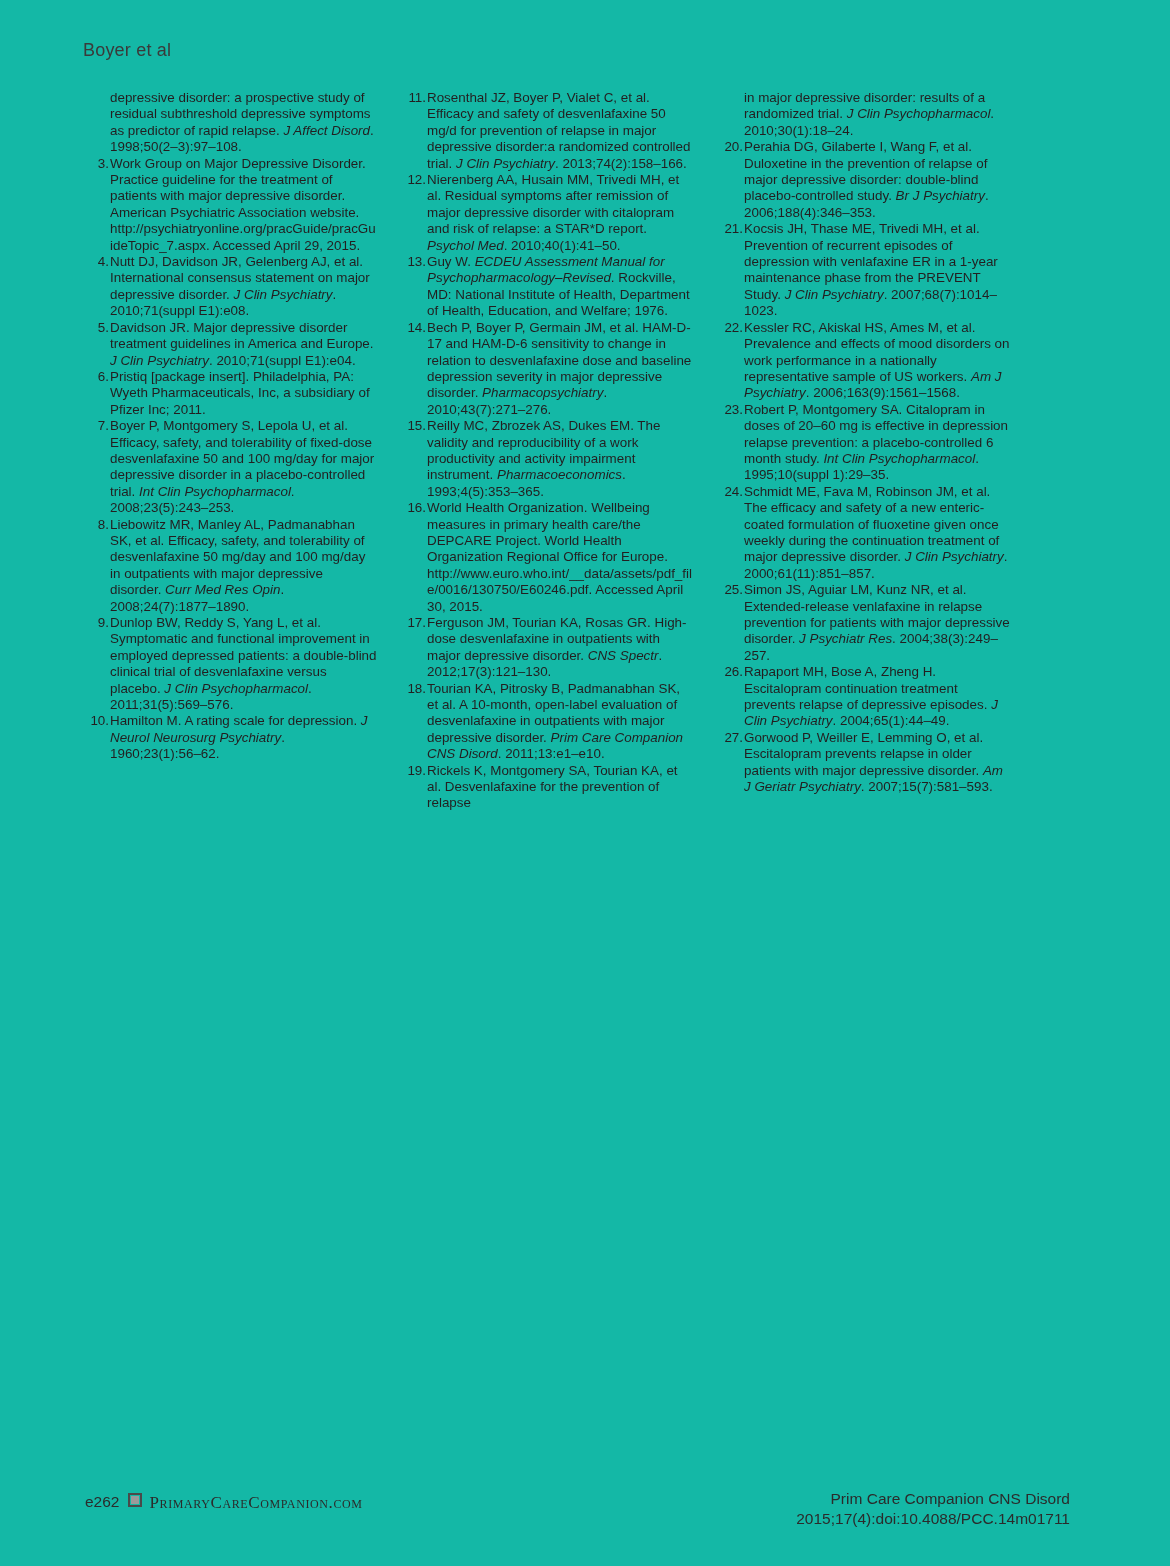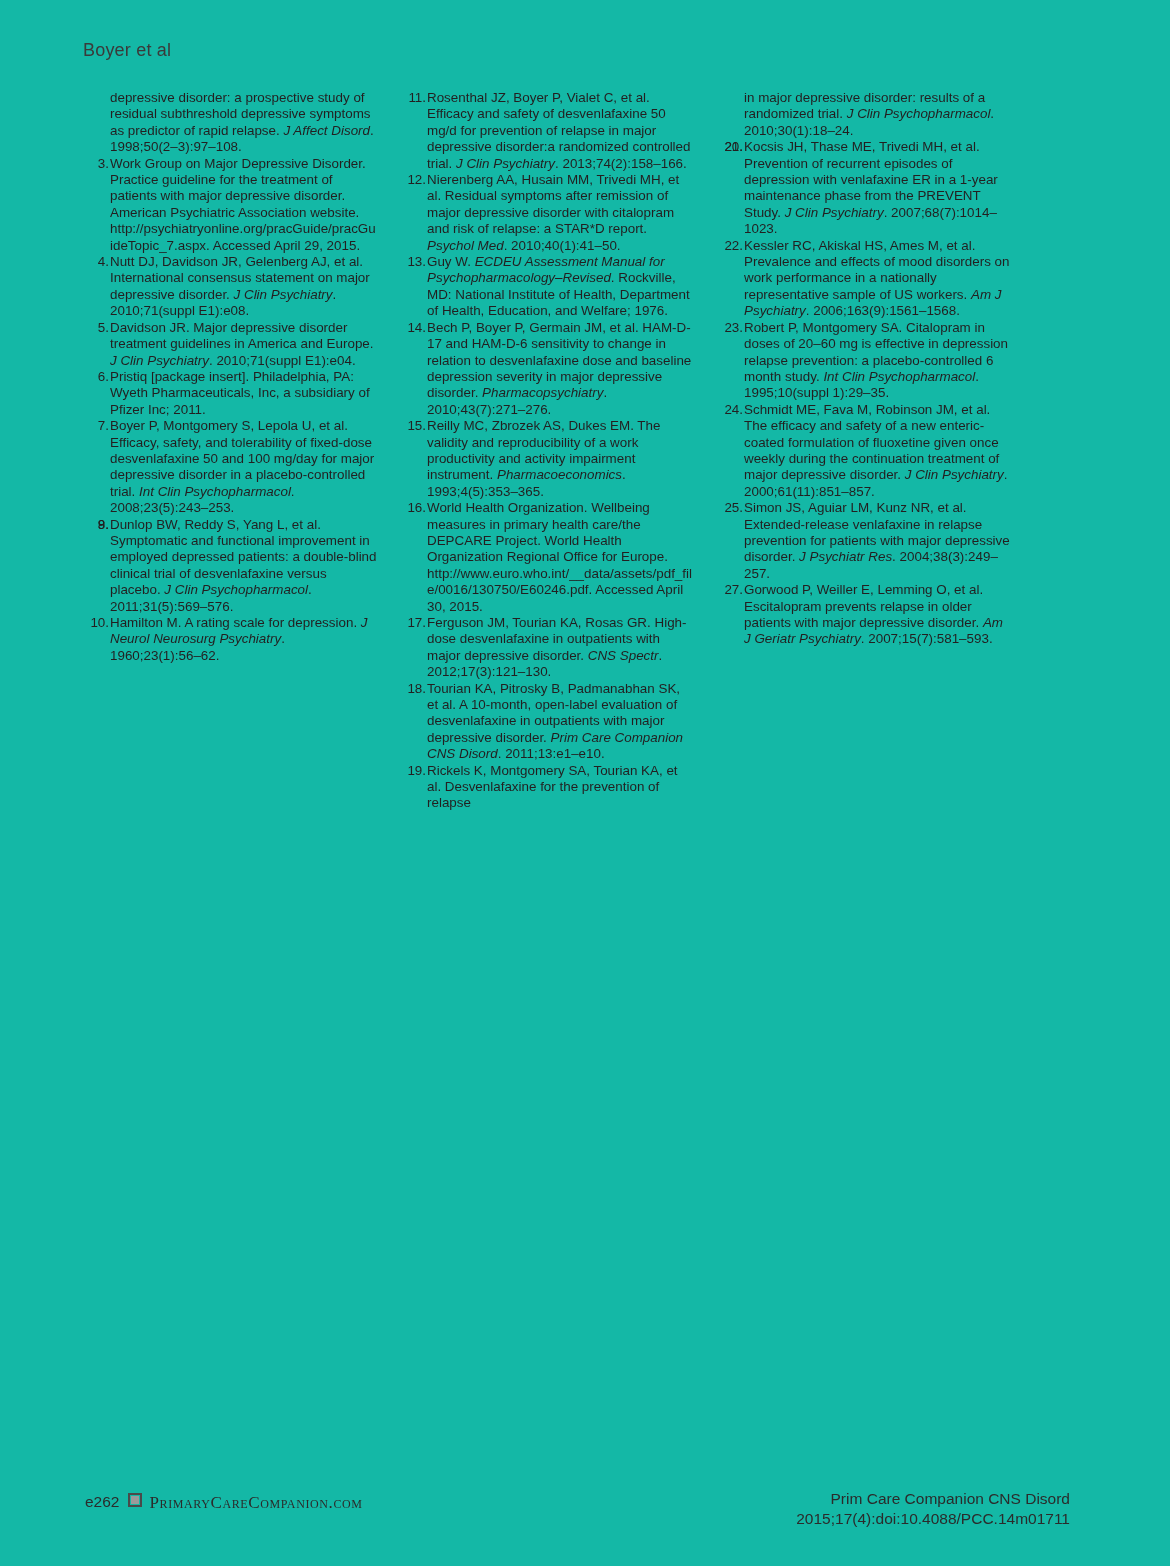--- a/index.html
+++ b/index.html
@@ -97,43 +97,44 @@
   <div class="running-head">Boyer et al</div>
 
   <div class="refs" id="refs">
       <div class="ref-col">
         <div class="ref cont"><span class="txt"><span>depressive disorder: a prospective study of residual subthreshold depressive symptoms as predictor of rapid relapse. </span><i>J Affect Disord</i><span>. 1998;50(2–3):97–108.</span></span></div>
         <div class="ref"><span class="num">3.</span><span class="txt"><span>Work Group on Major Depressive Disorder. Practice guideline for the treatment of patients with major depressive disorder. American Psychiatric Association website. http://psychiatryonline.org/pracGuide/pracGuideTopic_7.aspx. Accessed April 29, 2015.</span></span></div>
         <div class="ref"><span class="num">4.</span><span class="txt"><span>Nutt DJ, Davidson JR, Gelenberg AJ, et al. International consensus statement on major depressive disorder. </span><i>J Clin Psychiatry</i><span>. 2010;71(suppl E1):e08.</span></span></div>
         <div class="ref"><span class="num">5.</span><span class="txt"><span>Davidson JR. Major depressive disorder treatment guidelines in America and Europe. </span><i>J Clin Psychiatry</i><span>. 2010;71(suppl E1):e04.</span></span></div>
         <div class="ref"><span class="num">6.</span><span class="txt"><span>Pristiq [package insert]. Philadelphia, PA: Wyeth Pharmaceuticals, Inc, a subsidiary of Pfizer Inc; 2011.</span></span></div>
         <div class="ref"><span class="num">7.</span><span class="txt"><span>Boyer P, Montgomery S, Lepola U, et al. Efficacy, safety, and tolerability of fixed-dose desvenlafaxine 50 and 100 mg/day for major depressive disorder in a placebo-controlled trial. </span><i>Int Clin Psychopharmacol</i><span>. 2008;23(5):243–253.</span></span></div>
-        <div class="ref"><span class="num">8.</span></div>
+        <div class="ref"><span class="num">8.</span><span class="txt"><span>Liebowitz MR, Manley AL, Padmanabhan SK, et al. Efficacy, safety, and tolerability of desvenlafaxine 50 mg/day and 100 mg/day in outpatients with major depressive disorder. </span><i>Curr Med Res Opin</i><span>. 2008;24(7):1877–1890.</span></span></div>
         <div class="ref"><span class="num">9.</span><span class="txt"><span>Dunlop BW, Reddy S, Yang L, et al. Symptomatic and functional improvement in employed depressed patients: a double-blind clinical trial of desvenlafaxine versus placebo. </span><i>J Clin Psychopharmacol</i><span>. 2011;31(5):569–576.</span></span></div>
         <div class="ref"><span class="num">10.</span><span class="txt"><span>Hamilton M. A rating scale for depression. </span><i>J Neurol Neurosurg Psychiatry</i><span>. 1960;23(1):56–62.</span></span></div>
       </div>
       <div class="ref-col">
         <div class="ref"><span class="num">11.</span><span class="txt"><span>Rosenthal JZ, Boyer P, Vialet C, et al. Efficacy and safety of desvenlafaxine 50 mg/d for prevention of relapse in major depressive disorder:a randomized controlled trial. </span><i>J Clin Psychiatry</i><span>. 2013;74(2):158–166.</span></span></div>
         <div class="ref"><span class="num">12.</span><span class="txt"><span>Nierenberg AA, Husain MM, Trivedi MH, et al. Residual symptoms after remission of major depressive disorder with citalopram and risk of relapse: a STAR*D report. </span><i>Psychol Med</i><span>. 2010;40(1):41–50.</span></span></div>
         <div class="ref"><span class="num">13.</span><span class="txt"><span>Guy W. </span><i>ECDEU Assessment Manual for Psychopharmacology–Revised</i><span>. Rockville, MD: National Institute of Health, Department of Health, Education, and Welfare; 1976.</span></span></div>
         <div class="ref"><span class="num">14.</span><span class="txt"><span>Bech P, Boyer P, Germain JM, et al. HAM-D-17 and HAM-D-6 sensitivity to change in relation to desvenlafaxine dose and baseline depression severity in major depressive disorder. </span><i>Pharmacopsychiatry</i><span>. 2010;43(7):271–276.</span></span></div>
         <div class="ref"><span class="num">15.</span><span class="txt"><span>Reilly MC, Zbrozek AS, Dukes EM. The validity and reproducibility of a work productivity and activity impairment instrument. </span><i>Pharmacoeconomics</i><span>. 1993;4(5):353–365.</span></span></div>
         <div class="ref"><span class="num">16.</span><span class="txt"><span>World Health Organization. Wellbeing measures in primary health care/the DEPCARE Project. World Health Organization Regional Office for Europe. http://www.euro.who.int/__data/assets/pdf_file/0016/130750/E60246.pdf. Accessed April 30, 2015.</span></span></div>
         <div class="ref"><span class="num">17.</span><span class="txt"><span>Ferguson JM, Tourian KA, Rosas GR. High-dose desvenlafaxine in outpatients with major depressive disorder. </span><i>CNS Spectr</i><span>. 2012;17(3):121–130.</span></span></div>
         <div class="ref"><span class="num">18.</span><span class="txt"><span>Tourian KA, Pitrosky B, Padmanabhan SK, et al. A 10-month, open-label evaluation of desvenlafaxine in outpatients with major depressive disorder. </span><i>Prim Care Companion CNS Disord</i><span>. 2011;13:e1–e10.</span></span></div>
         <div class="ref"><span class="num">19.</span><span class="txt"><span>Rickels K, Montgomery SA, Tourian KA, et al. Desvenlafaxine for the prevention of relapse</span></span></div>
       </div>
       <div class="ref-col">
         <div class="ref cont"><span class="txt"><span>in major depressive disorder: results of a randomized trial. </span><i>J Clin Psychopharmacol</i><span>. 2010;30(1):18–24.</span></span></div>
-        <div class="ref"><span class="num">20.</span></div>
+        <div class="ref"><span class="num">20.</span><span class="txt"><span>Perahia DG, Gilaberte I, Wang F, et al. Duloxetine in the prevention of relapse of major depressive disorder: double-blind placebo-controlled study. </span><i>Br J Psychiatry</i><span>. 2006;188(4):346–353.</span></span></div>
         <div class="ref"><span class="num">21.</span><span class="txt"><span>Kocsis JH, Thase ME, Trivedi MH, et al. Prevention of recurrent episodes of depression with venlafaxine ER in a 1-year maintenance phase from the PREVENT Study. </span><i>J Clin Psychiatry</i><span>. 2007;68(7):1014–1023.</span></span></div>
         <div class="ref"><span class="num">22.</span><span class="txt"><span>Kessler RC, Akiskal HS, Ames M, et al. Prevalence and effects of mood disorders on work performance in a nationally representative sample of US workers. </span><i>Am J Psychiatry</i><span>. 2006;163(9):1561–1568.</span></span></div>
         <div class="ref"><span class="num">23.</span><span class="txt"><span>Robert P, Montgomery SA. Citalopram in doses of 20–60 mg is effective in depression relapse prevention: a placebo-controlled 6 month study. </span><i>Int Clin Psychopharmacol</i><span>. 1995;10(suppl 1):29–35.</span></span></div>
         <div class="ref"><span class="num">24.</span><span class="txt"><span>Schmidt ME, Fava M, Robinson JM, et al. The efficacy and safety of a new enteric-coated formulation of fluoxetine given once weekly during the continuation treatment of major depressive disorder. </span><i>J Clin Psychiatry</i><span>. 2000;61(11):851–857.</span></span></div>
         <div class="ref"><span class="num">25.</span><span class="txt"><span>Simon JS, Aguiar LM, Kunz NR, et al. Extended-release venlafaxine in relapse prevention for patients with major depressive disorder. </span><i>J Psychiatr Res</i><span>. 2004;38(3):249–257.</span></span></div>
+        <div class="ref"><span class="num">26.</span><span class="txt"><span>Rapaport MH, Bose A, Zheng H. Escitalopram continuation treatment prevents relapse of depressive episodes. </span><i>J Clin Psychiatry</i><span>. 2004;65(1):44–49.</span></span></div>
         <div class="ref"><span class="num">27.</span><span class="txt"><span>Gorwood P, Weiller E, Lemming O, et al. Escitalopram prevents relapse in older patients with major depressive disorder. </span><i>Am J Geriatr Psychiatry</i><span>. 2007;15(7):581–593.</span></span></div>
       </div>
     </div>
 
   <div class="footer-left">
     <span>e262</span>
     <span class="logo-sq">
         <span class="inner"></span>
       </span>
     <span class="site-name">PrimaryCareCompanion.com</span>

